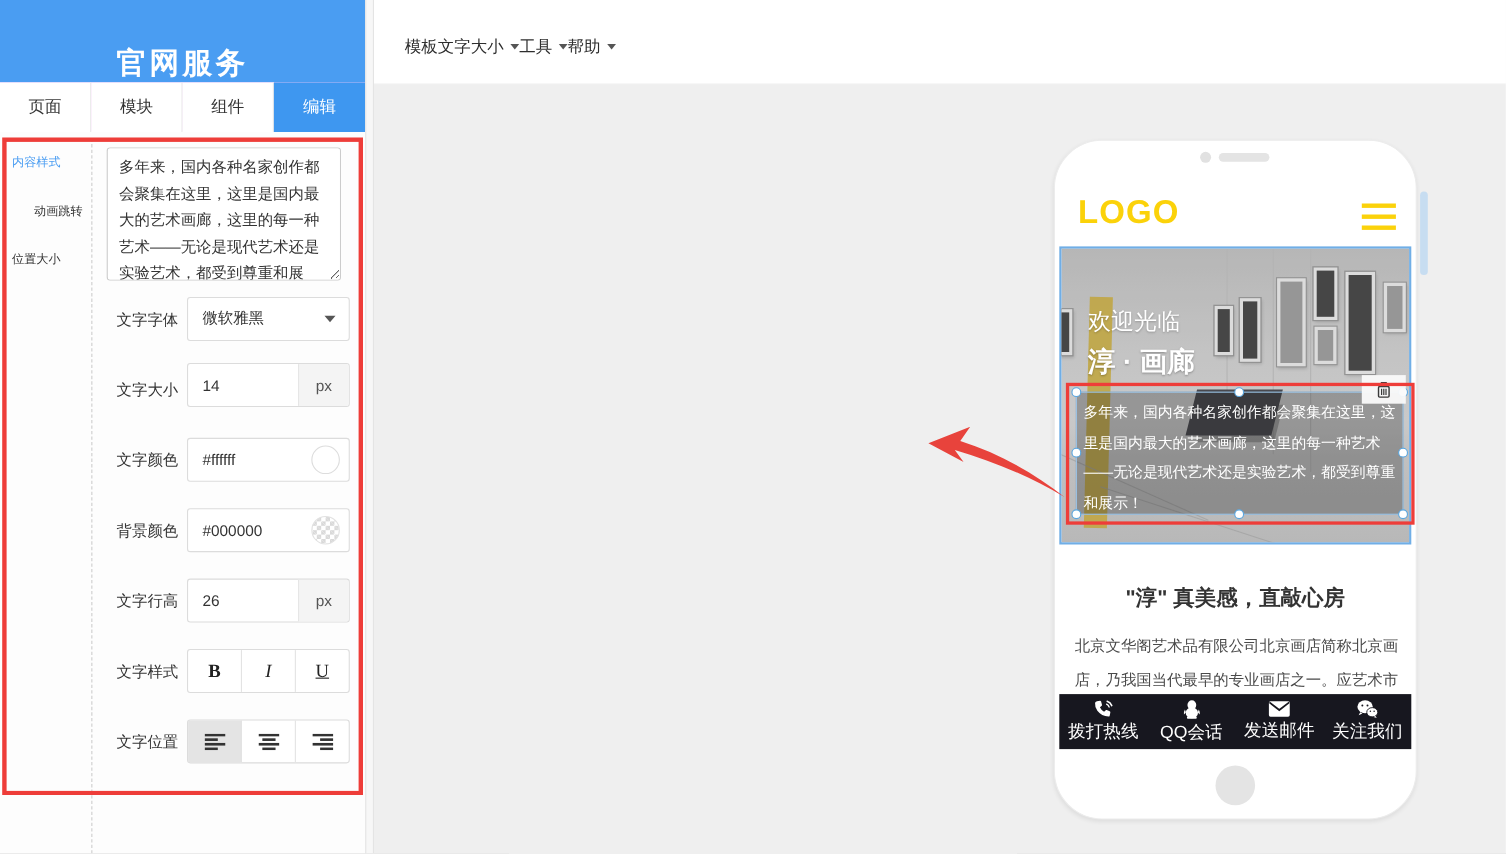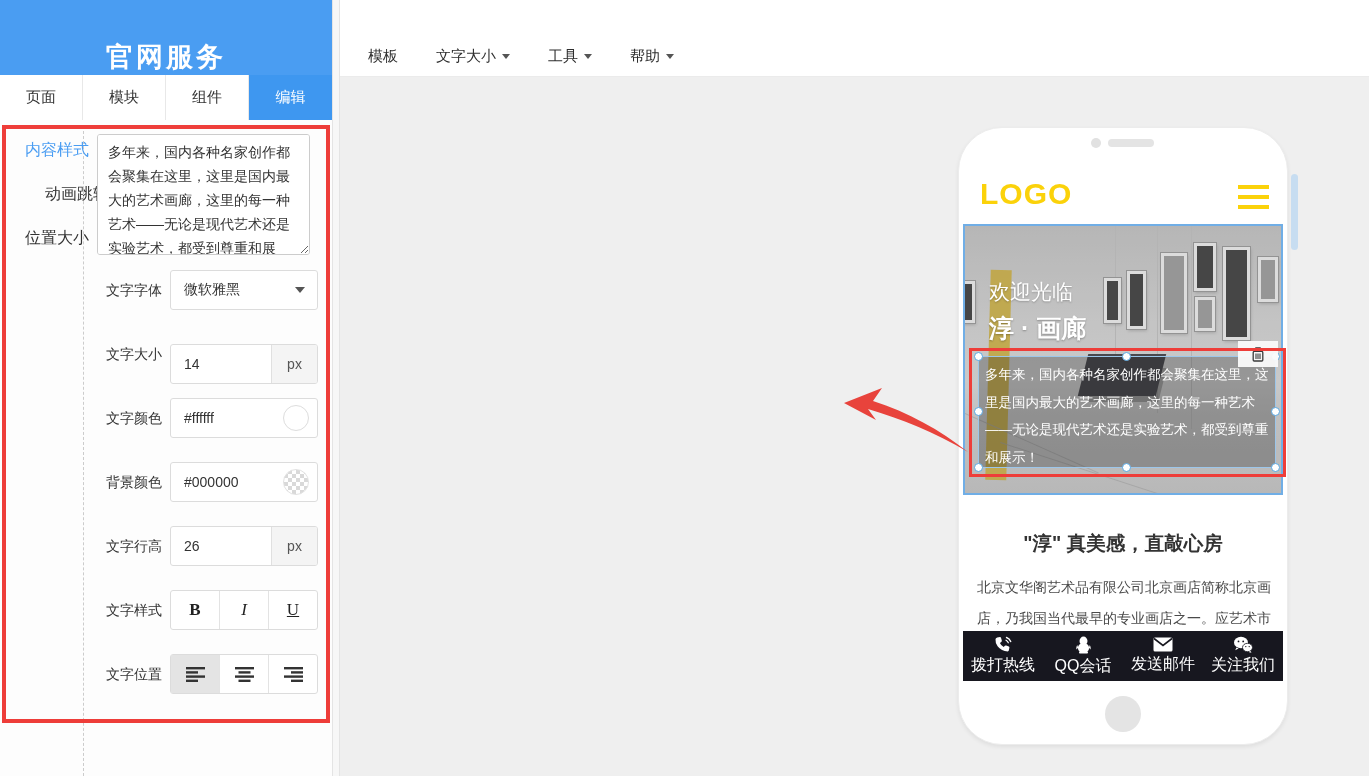--- a/index.html
+++ b/index.html
@@ -10,21 +10,21 @@
   
   .sidebar { position:absolute; left:0; top:0; width:332px; height:776px; background:#fdfdfd; }
   .side-header { position:absolute; left:0; top:0; width:332px; height:75px; background:#4a9df2;
                  display:flex; align-items:flex-end; justify-content:center; }
   .side-header h1 { color:#fff; font-size:27px; font-weight:bold; letter-spacing:3px; }
   .side-tabs { position:absolute; left:0; top:75px; width:332px; height:45px; display:flex; background:#f0abfc; border-bottom:1px solid #eee;}
   .side-tab { width:83px; height:45px; display:flex; align-items:center; justify-content:center;
               font-size:15px; color:#333; border-right:1px solid #e8e8e8; cursor:pointer; background:#fff; }
   .side-tab.active { background:#3e97f0; color:#fff; border-right:none; }
 
-  .subnav-item { position:absolute; left:25px; font-size:16px; color:#333; cursor:pointer; }
+  .subnav-item { position:absolute; left:11px; font-size:11px; color:#333; cursor:pointer; }
   .subnav-item.active { color:#4a9df2; }
   .dash-divider { position:absolute; left:83px; top:126px; height:650px; width:0; border-left:1px dashed #ccc; }
 
   .content-textarea { position:absolute; left:97px; top:134px; width:213px; height:121px;
         border:1px solid #ccc; border-radius:3px; padding:5px 10px; font-size:14px; line-height:24px;
         color:#333; font-family:"Liberation Sans","DejaVu Sans",sans-serif; resize:both; background:#fff; }
   .content-textarea::-webkit-scrollbar { width:9px; }
   .content-textarea::-webkit-scrollbar-thumb { background:#c9c9c9; border-radius:5px; }
   .content-textarea::-webkit-scrollbar-track { background:#f4f4f4; }
 
@@ -55,21 +55,21 @@
 
   
   .annotation { position:absolute; border:4px solid #ee3d39; pointer-events:none; z-index:50; }
 
   .side-scrolltrack { position:absolute; left:332px; top:0; width:8px; height:776px; background:#f7f7f7;
                       border-left:1px solid #e4e4e4; border-right:1px solid #e4e4e4; }
 
   
   .topbar { position:absolute; left:340px; top:0; width:1029px; height:77px; background:#fff;
             border-bottom:1px solid #ebebeb; }
-  .topnav { position:absolute; left:28px; top:18px; height:77px; display:flex; align-items:center; gap:38px; }
+  .topnav { position:absolute; left:28px; top:4px; height:77px; display:flex; align-items:center; }
   .topnav-item { font-size:15px; color:#2e2e2e; cursor:pointer; display:flex; align-items:center; }
   .topnav-item .tn-caret { width:0; height:0; border-left:4.5px solid transparent; border-right:4.5px solid transparent;
                 border-top:5.5px solid #555; margin-left:6px; }
   .canvas { position:absolute; left:340px; top:77px; width:1029px; height:699px; background:#efefef; }
 
   
   .phone { position:absolute; left:958px; top:127px; width:330px; height:618px; background:#fff;
            border-radius:44px; border:1px solid #ececec; box-shadow:0 2px 4px rgba(0,0,0,.07); }
   .speaker-dot { position:absolute; left:1091px; top:138px; width:10px; height:10px; border-radius:50%; background:#e1e1e1; }
   .speaker-bar { position:absolute; left:1108px; top:139px; width:46px; height:8px; border-radius:4px; background:#e4e4e4; }
@@ -144,21 +144,21 @@
 
     <textarea class="content-textarea" style="">多年来，国内各种名家创作都会聚集在这里，这里是国内最大的艺术画廊，这里的每一种艺术——无论是现代艺术还是实验艺术，都受到尊重和展示！</textarea>
 
     <div class="form-label" style="top:270px;">文字字体</div>
     <div class="ctrl" style="top:270px;">
       <div class="val">微软雅黑</div>
       <div class="caret-down"></div>
     </div>
 
     <div class="form-label" style="top:334px;">文字大小</div>
-    <div class="ctrl" style="top:344px;">
+    <div class="ctrl" style="top:330px;">
       <div class="val">14</div>
       <div class="unit-box">px</div>
     </div>
 
     <div class="form-label" style="top:398px;">文字颜色</div>
     <div class="ctrl" style="top:398px;">
       <div class="val">#ffffff</div>
       <div class="swatch white"></div>
     </div>
 

